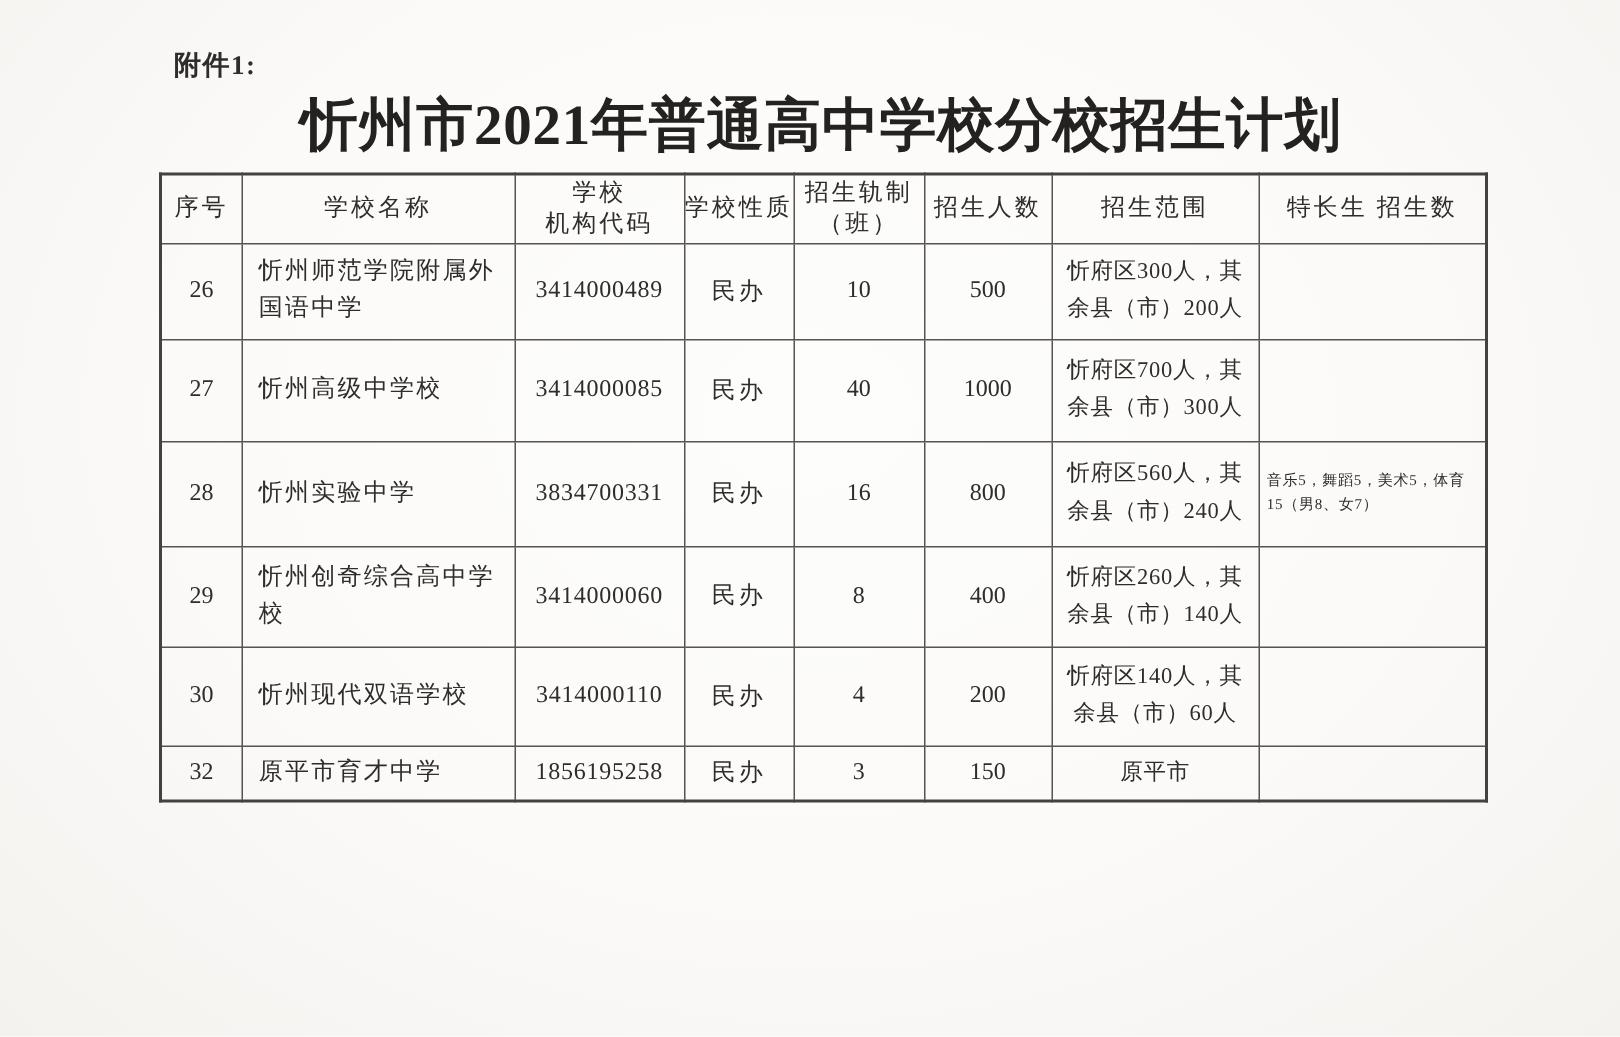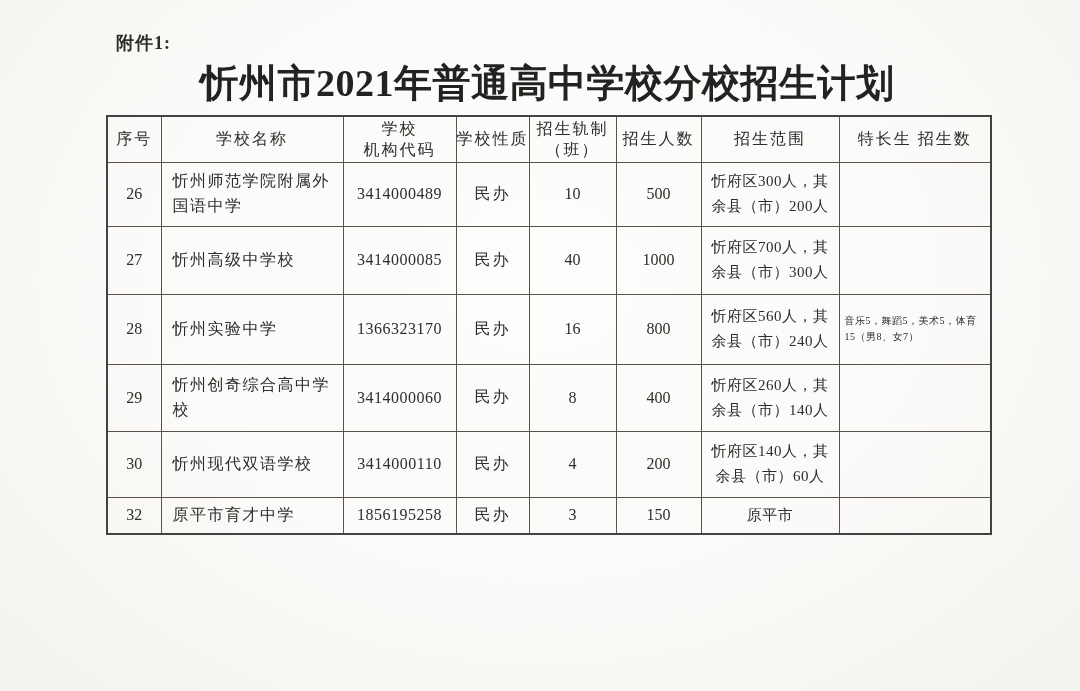--- a/index.html
+++ b/index.html
@@ -108,21 +108,21 @@
         <td class="c-code">3414000085</td>
         <td class="c-type">民办</td>
         <td class="c-tracks">40</td>
         <td class="c-count">1000</td>
         <td class="c-scope">忻府区700人，其余县（市）300人</td>
         <td class="c-special"></td>
       </tr>
       <tr class="r28">
         <td class="c-no">28</td>
         <td class="c-name">忻州实验中学</td>
-        <td class="c-code">1366323170</td>
+        <td class="c-code">3834700331</td>
         <td class="c-type">民办</td>
         <td class="c-tracks">16</td>
         <td class="c-count">800</td>
         <td class="c-scope">忻府区560人，其余县（市）240人</td>
         <td class="c-special">音乐5，舞蹈5，美术5，体育15（男8、女7）</td>
       </tr>
       <tr class="r29">
         <td class="c-no">29</td>
         <td class="c-name">忻州创奇综合高中学校</td>
         <td class="c-code">3414000060</td>

